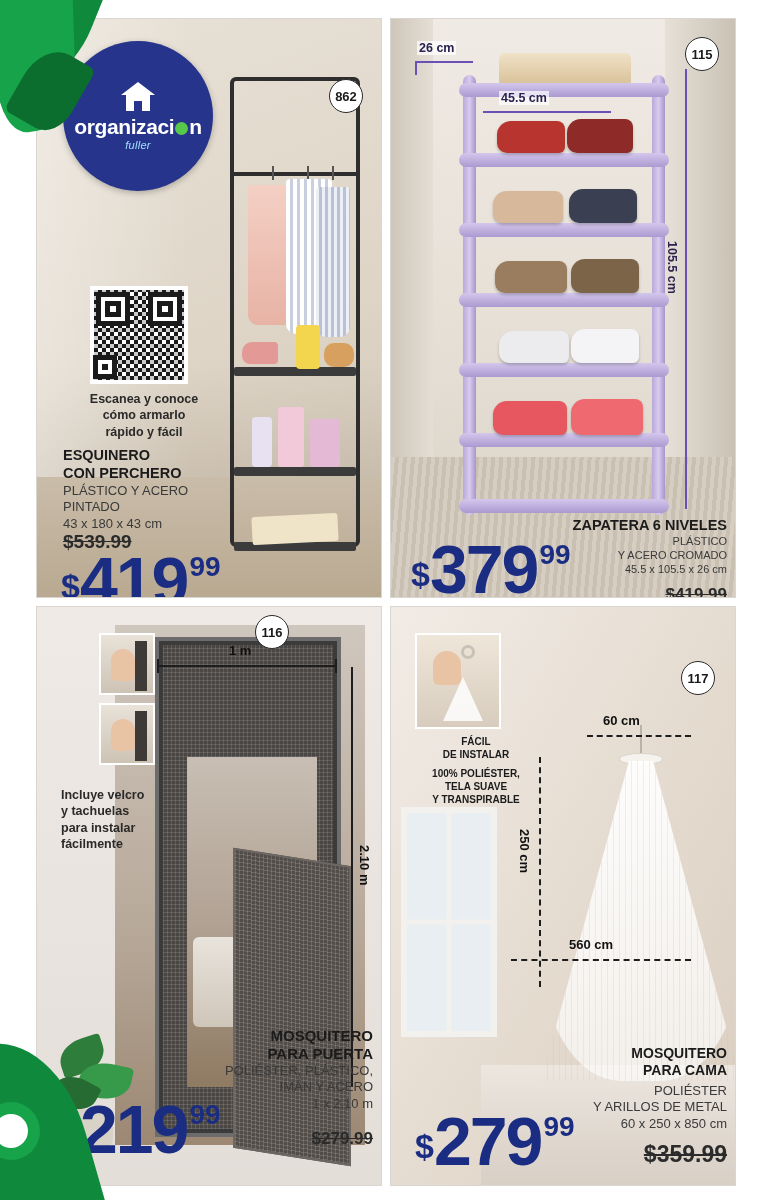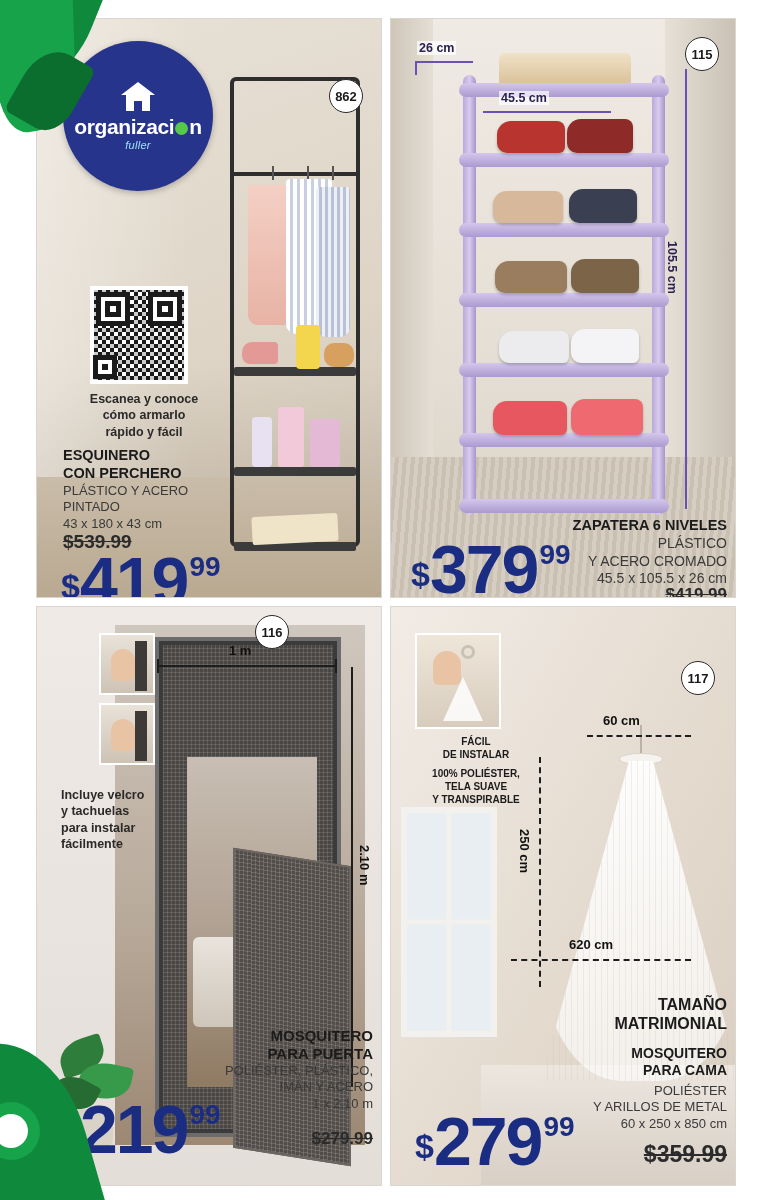--- a/index.html
+++ b/index.html
@@ -408,21 +408,21 @@
     font-size: 14.5px;
     font-weight: bold;
     line-height: 1.2;
     z-index: 20;
   }
   .p2 .prodspec {
     position: absolute;
     right: 8px; top: 516px;
     text-align: right;
     color: #3a3a3a;
-    font-size: 14px;
+    font-size: 11px;
     line-height: 1.26;
     z-index: 20;
   }
   .p2 .oldprice {
     position: absolute;
     right: 8px; top: 566px;
     color: #2b2b2b;
     font-size: 17px;
     font-weight: bold;
     text-decoration: line-through;
@@ -918,26 +918,22 @@
         <div>Y TRANSPIRABLE</div>
       </div>
 
       <div class="arrow-dash" style="left:196px; top:128px; width:104px;"></div>
       <div class="dim-black" style="left:212px; top:106px;">60 cm</div>
 
       <div class="arrow-dash-v" style="left:148px; top:150px; height:230px;"></div>
       <div class="dim-label vert" style="left:126px; top:222px; color:#111; font-size:13px; font-weight:bold; position:absolute; z-index:21;">250 cm</div>
 
       <div class="arrow-dash" style="left:120px; top:352px; width:180px;"></div>
-      <div class="dim-black" style="left:178px; top:330px;">620 cm</div>
-
-      <div class="sizetitle">
-        <div>TAMAÑO</div>
-        <div>MATRIMONIAL</div>
-      </div>
+      <div class="dim-black" style="left:178px; top:330px;">560 cm</div>
+
       <div class="prodname">
         <div>MOSQUITERO</div>
         <div>PARA CAMA</div>
       </div>
       <div class="prodspec">
         <div>POLIÉSTER</div>
         <div>Y ARILLOS DE METAL</div>
         <div>60 x 250 x 850 cm</div>
       </div>
       <div class="oldprice">$359.99</div>

